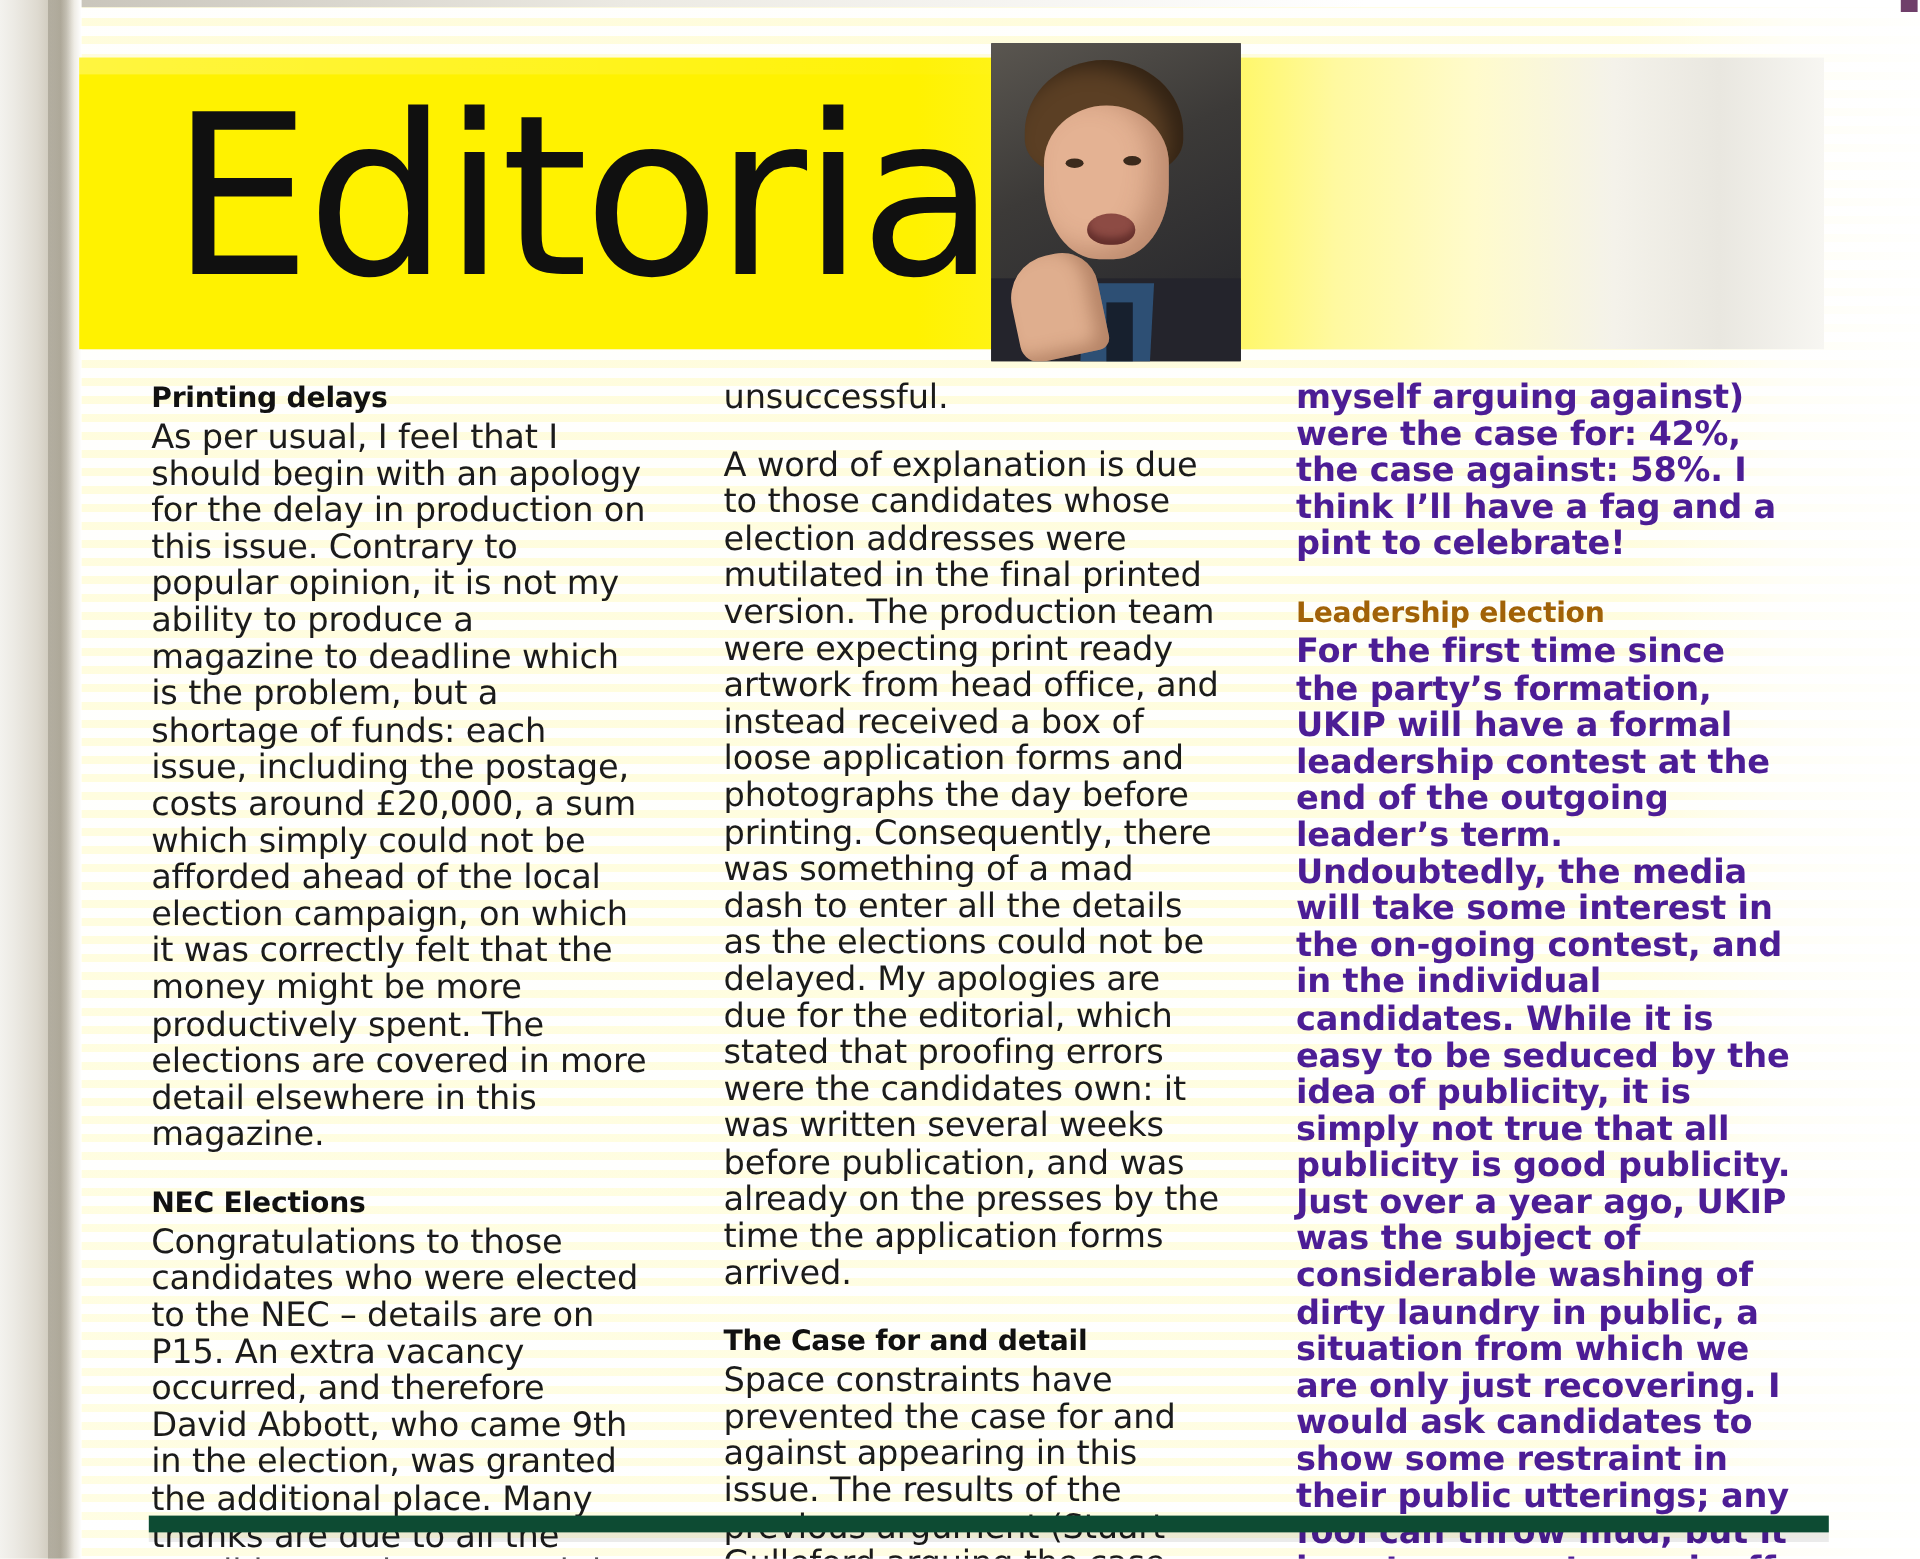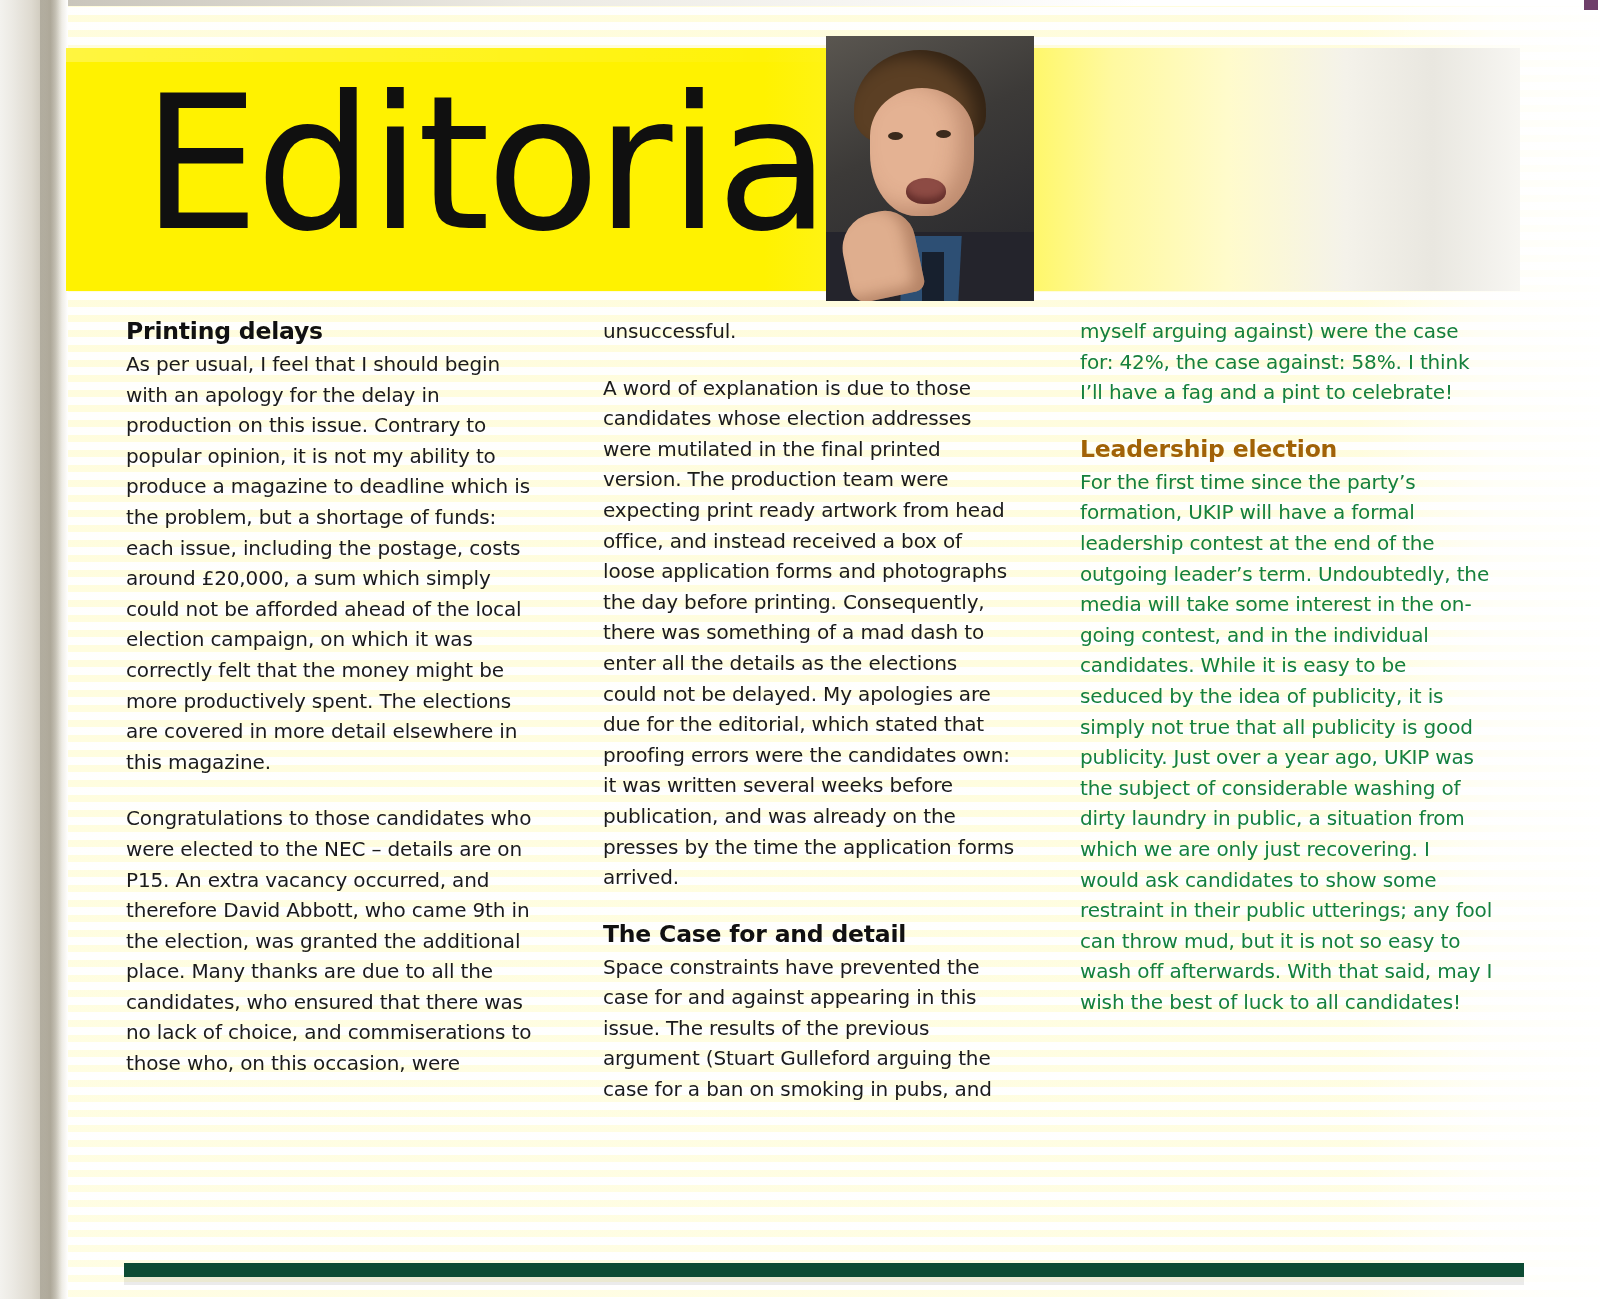--- a/index.html
+++ b/index.html
@@ -173,30 +173,30 @@
     font-family: "DejaVu Sans", sans-serif;
     font-size: 23.5px;
     line-height: 31px;
     font-weight: bold;
     color: #111;
     letter-spacing: -0.2px;
   }
   p.body {
     margin: 0 0 26px 0;
     font-family: "DejaVu Sans", sans-serif;
-    font-size: 20px;
+    font-size: 28px;
     line-height: 30.6px;
     color: #1b1b1b;
     letter-spacing: -0.15px;
   }
   p.body.tight { margin-bottom: 0; }
 
   
   .col-3 h2.sec { color: #a16207; }
-  .col-3 p.body { color: #15803d; }
+  .col-3 p.body { color: #4c1d95; font-weight: bold; }
 
   
   .bottom-rule {
     position: absolute;
     left: 124px; bottom: 22px;
     width: 1400px; height: 14px;
     background: #0d4b33;
   }
   .bottom-rule-shadow {
     position: absolute;
@@ -246,20 +246,21 @@
     <div class="shirt"></div>
     <div class="tie"></div>
     <div class="hand"></div>
   </div>
 
   <div class="cols">
 
     <div class="col col-1">
       <h2 class="sec">Printing delays</h2>
       <p class="body">As per usual, I feel that I should begin with an apology for the delay in production on this issue. Contrary to popular opinion, it is not my ability to produce a magazine to deadline which is the problem, but a shortage of funds: each issue, including the postage, costs around £20,000, a sum which simply could not be afforded ahead of the local election campaign, on which it was correctly felt that the money might be more productively spent. The elections are covered in more detail elsewhere in this magazine.</p>
+      <h2 class="sec">NEC Elections</h2>
       <p class="body tight">Congratulations to those candidates who were elected to the NEC – details are on P15. An extra vacancy occurred, and therefore David Abbott, who came 9th in the election, was granted the additional place. Many thanks are due to all the candidates, who ensured that there was no lack of choice, and commiserations to those who, on this occasion, were</p>
     </div>
 
     <div class="col col-2">
       <p class="body">unsuccessful.</p>
       <p class="body">A word of explanation is due to those candidates whose election addresses were mutilated in the final printed version. The production team were expecting print ready artwork from head office, and instead received a box of loose application forms and photographs the day before printing. Consequently, there was something of a mad dash to enter all the details as the elections could not be delayed. My apologies are due for the editorial, which stated that proofing errors were the candidates own: it was written several weeks before publication, and was already on the presses by the time the application forms arrived.</p>
       <h2 class="sec">The Case for and detail</h2>
       <p class="body tight">Space constraints have prevented the case for and against appearing in this issue. The results of the previous argument (Stuart Gulleford arguing the case for a ban on smoking in pubs, and</p>
     </div>
 

